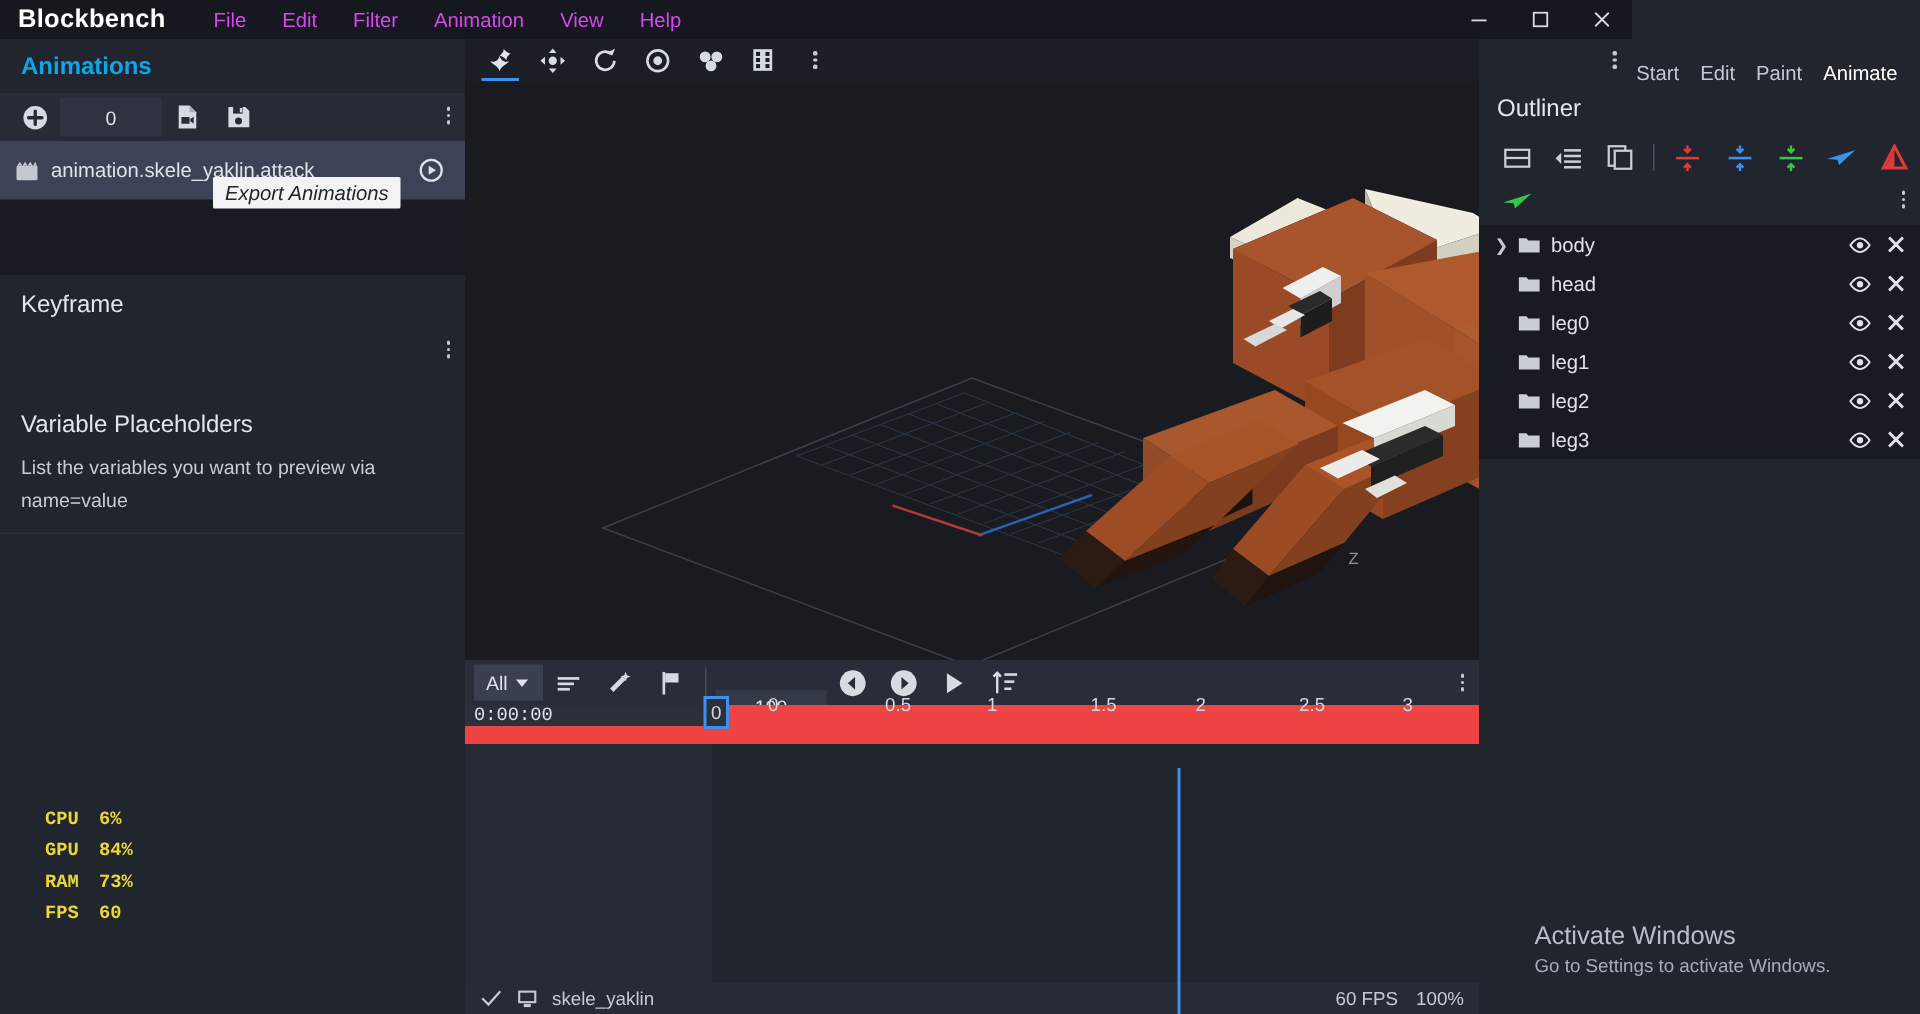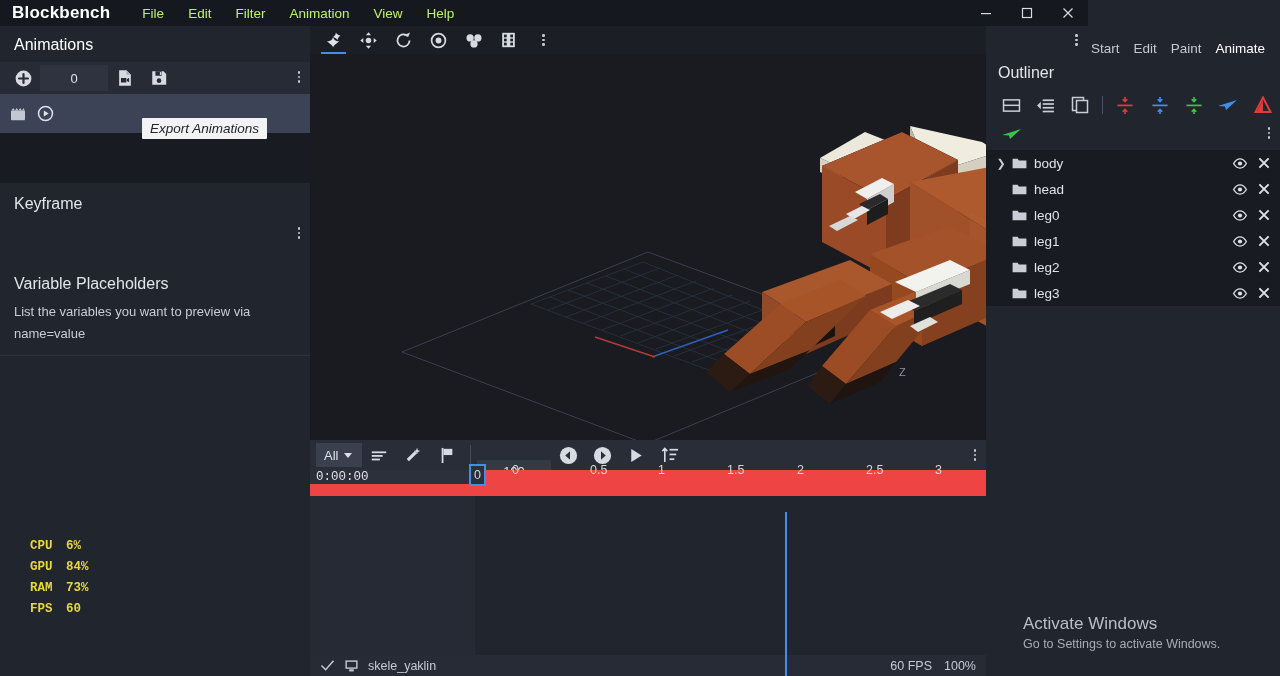--- a/index.html
+++ b/index.html
@@ -18,21 +18,21 @@
     position: absolute; left: 0; top: 0; width: 1088px; height: 26px;
     background: #15181f;
     display: flex; align-items: center;
   }
   .brand {
     font-size: 17px; font-weight: bold; color: #ffffff;
     padding-left: 12px; padding-right: 20px; letter-spacing: .2px;
   }
   .menubar { display: flex; align-items: center; gap: 0; }
   .menu-item {
-    font-size: 13.5px; color: #bef264; padding: 3px 12px; cursor: default;
+    font-size: 13.5px; color: #d946ef; padding: 3px 12px; cursor: default;
   }
   .wincontrols {
     position: absolute; right: 0; top: 0; height: 26px;
     display: flex; align-items: center;
   }
   .winbtn {
     width: 41px; height: 26px; display: flex; align-items: center; justify-content: center;
     color: #d8dbe2; font-size: 13px;
   }
 
@@ -55,21 +55,21 @@
     padding: 0 6px; align-items: center;
   }
   .vdots i { width: 2.5px; height: 2.5px; background: #c3c8d2; border-radius: 50%; display: block; }
 
   
   .leftpanel {
     position: absolute; left: 0; top: 26px; width: 310px; height: 650px;
     background: #21252e;
   }
   .panel-title {
-    font-size: 16px; color: #ffffff; padding: 10px 14px 8px 14px;
+    font-size: 16px; color: #0ea5e9; padding: 10px 14px 8px 14px; font-weight: bold;
   }
   .anim-toolbar {
     display: flex; align-items: center; height: 32px;
     background: #272b35; position: relative; padding: 0 6px;
   }
   .tb-btn {
     width: 34px; height: 30px; display: flex; align-items: center; justify-content: center;
     color: #d7dae1;
   }
   .numfield {
@@ -311,20 +311,21 @@
     </div>
 
     <div class="anim-list">
       <div class="anim-row selected">
         <span class="ic-film">
           <svg width="16" height="14" viewBox="0 0 18 16">
               <rect x="1" y="4" width="16" height="11" rx="1" fill="#c2c7d1"></rect>
               <path d="M1.5 4 L3.5 1 L5.5 4 L7.5 1 L9.5 4 L11.5 1 L13.5 4 L15.5 1 L16.5 4z" fill="#c2c7d1"></path>
             </svg>
         </span>
+        <span class="anim-name">animation.skele_yaklin.attack</span>
         <span class="anim-play">
           <svg width="17" height="17" viewBox="0 0 18 18">
               <circle cx="9" cy="9" r="7.4" fill="none" stroke="#dfe2e8" stroke-width="1.6"></circle>
               <path d="M7.2 5.8 L12.4 9 L7.2 12.2 z" fill="#dfe2e8"></path>
             </svg>
         </span>
       </div>
       <div class="anim-list-pad"></div>
     </div>
 

